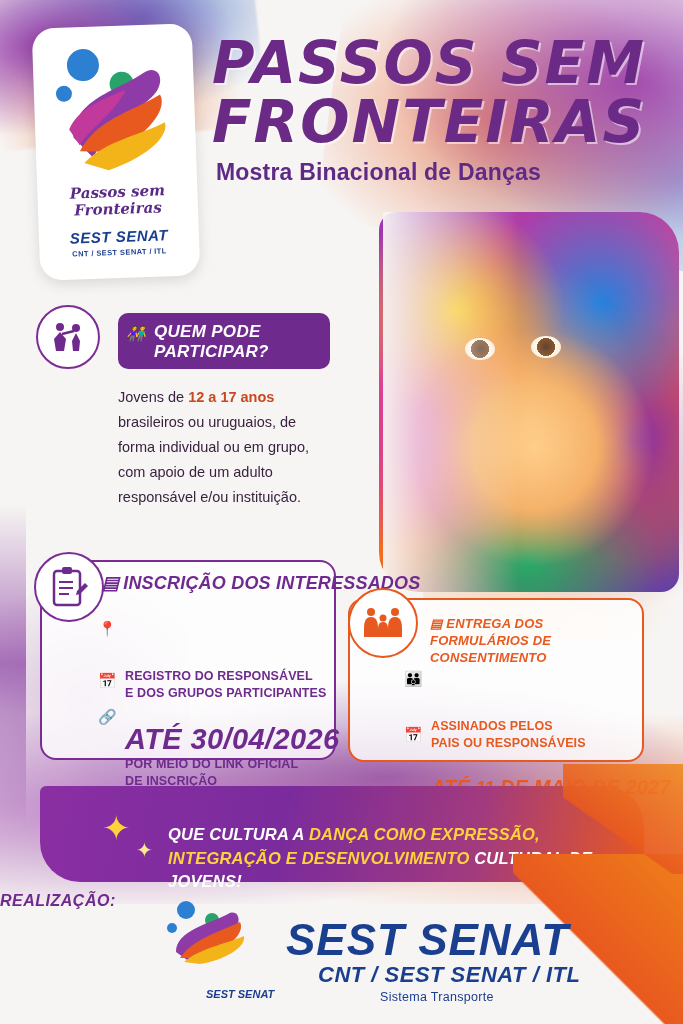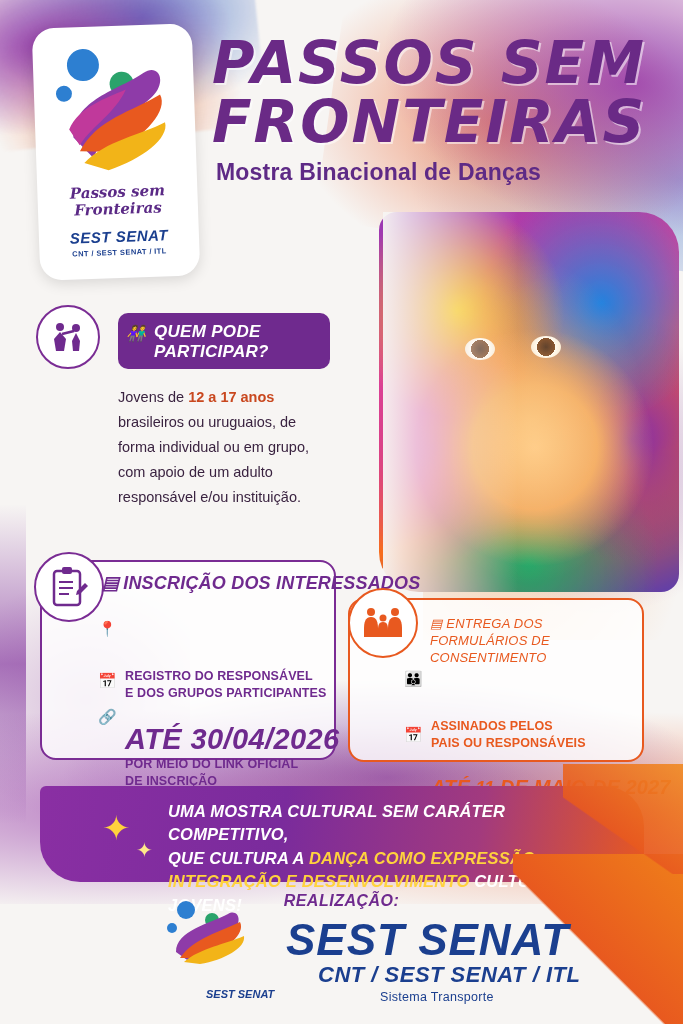--- a/index.html
+++ b/index.html
@@ -208,21 +208,21 @@
   .row .tx { font-size: 12.5px; font-weight: bold; line-height: 1.32; letter-spacing: .1px; margin-top: 48px; }
   .r1 { left: 98px; top: 620px; color: #6f2a8e; }
   .r2 { left: 98px; top: 672px; color: #6f2a8e; }
   .r2 .tx { font-size: 29px; font-style: italic; letter-spacing: .4px; }
   .r3 { left: 98px; top: 708px; color: #6f2a8e; }
 
   
   .ent-card { left: 348px; top: 598px; width: 296px; height: 164px; }
   .ent-title {
     position: absolute; left: 430px; top: 616px; width: 200px;
-    font-size: 13px; font-weight: normal; font-style: italic;
+    font-size: 13px; font-weight: bold; font-style: italic;
     color: #e8591f; line-height: 1.3; letter-spacing: .2px;
   }
   .e1 { left: 404px; top: 670px; color: #e8591f; }
   .e2 { left: 404px; top: 726px; color: #e8591f; }
   .e2 .tx { font-size: 20px; font-style: italic; }
   .e2 .tx b { font-size: 18px; }
 
   
   .banner {
     position: absolute; left: 40px; top: 786px; width: 604px; height: 96px;
@@ -241,21 +241,21 @@
   .banner-text .hl { color: #ffd23d; }
   .spark {
     position: absolute; left: 62px; top: 22px;
     font-size: 34px; color: #ffd23d;
   }
   .spark2 { position: absolute; left: 96px; top: 52px; font-size: 20px; color: #ffe98a; }
 
   
   .realizacao {
     position: absolute; left: 0; right: 0; top: 892px;
-    text-align: center;
+    text-align: left;
     font-size: 16px; font-weight: bold; font-style: italic;
     color: #6f2a8e; letter-spacing: .5px;
   }
   .sest {
     position: absolute; left: 286px; top: 915px;
     font-size: 44px; font-weight: bold; font-style: italic;
     color: #1b3f8f; letter-spacing: 1px;
   }
   .cnt {
     position: absolute; left: 318px; top: 962px;
@@ -384,21 +384,21 @@
     <span class="tx">
       <span>ATÉ </span><b>11</b><span> DE MAIO DE 2027</span>
     </span>
   </div>
 
   <div class="banner">
     <div class="banner-bg"></div>
     <div class="spark">✦</div>
     <div class="spark2">✦</div>
     <div class="banner-text">
-      <span>UMA MOSTRA CULTURAL SEM CARÁTER COMPETITIVO,</span><br>
+      <br>
       <span>QUE CULTURA A </span><span class="hl">DANÇA COMO EXPRESSÃO,</span><br>
       <span class="hl">INTEGRAÇÃO E DESENVOLVIMENTO</span><span> CULTURAL DE JOVENS!</span>
     </div>
   </div>
 
   <div class="corner-orange"></div>
   <div class="corner-orange2"></div>
 
   <div class="realizacao">REALIZAÇÃO:</div>
   <div class="sest">SEST SENAT</div>

